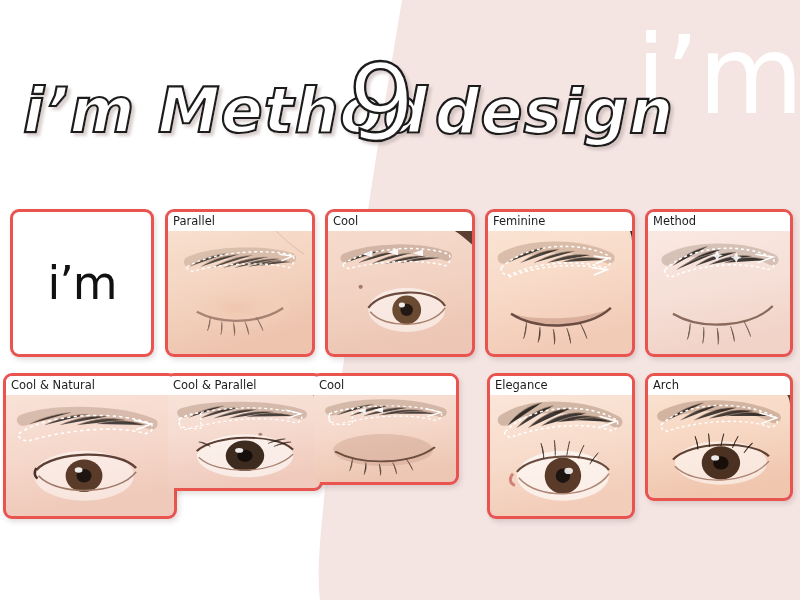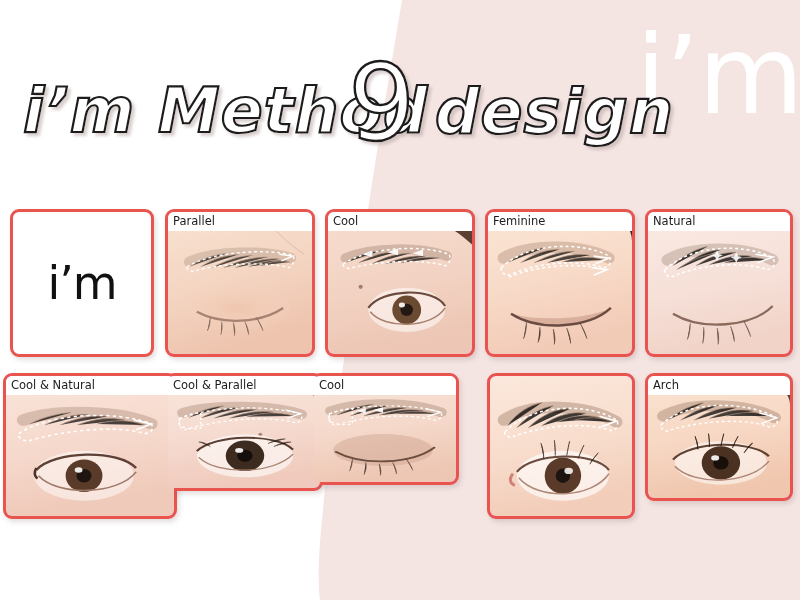--- a/index.html
+++ b/index.html
@@ -251,21 +251,21 @@
           <g stroke="#5f453a" stroke-width="0.9" opacity=".8">
             <path d="M44,116 C44,123 43,128 41,133"></path>
               <path d="M58,120 C59,127 58,132 57,137"></path>
             <path d="M72,121 C74,128 74,133 73,138"></path>
               <path d="M86,119 C89,126 90,131 90,135"></path>
             <path d="M100,114 C104,121 106,126 107,130"></path>
           </g>
         </svg>
       </div>
       <div class="label-bar">
-        <span>Natural</span>
+        <span>Method</span>
       </div>
     </div>
   </div>
 
   <div class="grid-row row2">
 
     <div class="card" style="left:3px;top:2px;width:174px;height:146px;">
       <div class="photo">
         <svg viewBox="0 0 155 146" preserveAspectRatio="none">
           <defs>
@@ -413,20 +413,23 @@
           <g stroke="#2f211a" stroke-width="1" opacity=".85">
             <path d="M56,86 C56,80 55,75 53,70"></path>
               <path d="M68,83 C68,77 68,72 67,67"></path>
             <path d="M80,83 C81,77 82,72 83,68"></path>
               <path d="M92,86 C94,80 96,76 98,72"></path>
             <path d="M104,92 C107,87 110,83 113,80"></path>
           </g>
           <path d="M24,102 C20,106 20,112 26,114" stroke="#c9736a" stroke-width="3" fill="none" opacity=".85"></path>
         </svg>
       </div>
+      <div class="label-bar">
+        <span>Elegance</span>
+      </div>
     </div>
 
     <div class="card" style="left:645px;top:2px;width:148px;height:128px;">
       <div class="photo">
         <svg viewBox="0 0 148 146" preserveAspectRatio="none">
           <defs>
             <linearGradient id="skA" x1="0" y1="0" x2="0.2" y2="1">
               <stop offset="0%" stop-color="#fae3d2"></stop>
                 <stop offset="55%" stop-color="#f7d8c4"></stop>
               <stop offset="100%" stop-color="#f0c6ae"></stop>

